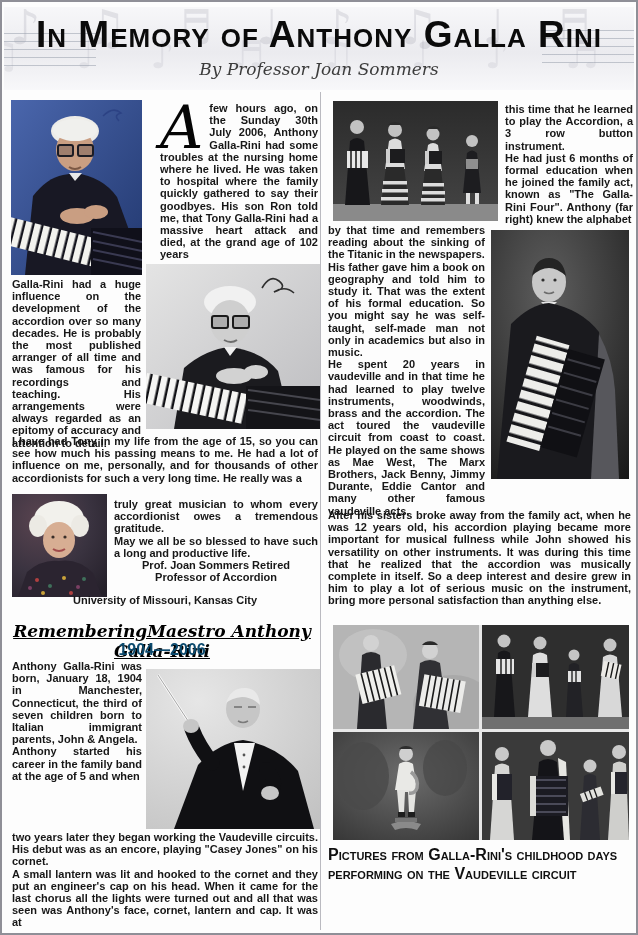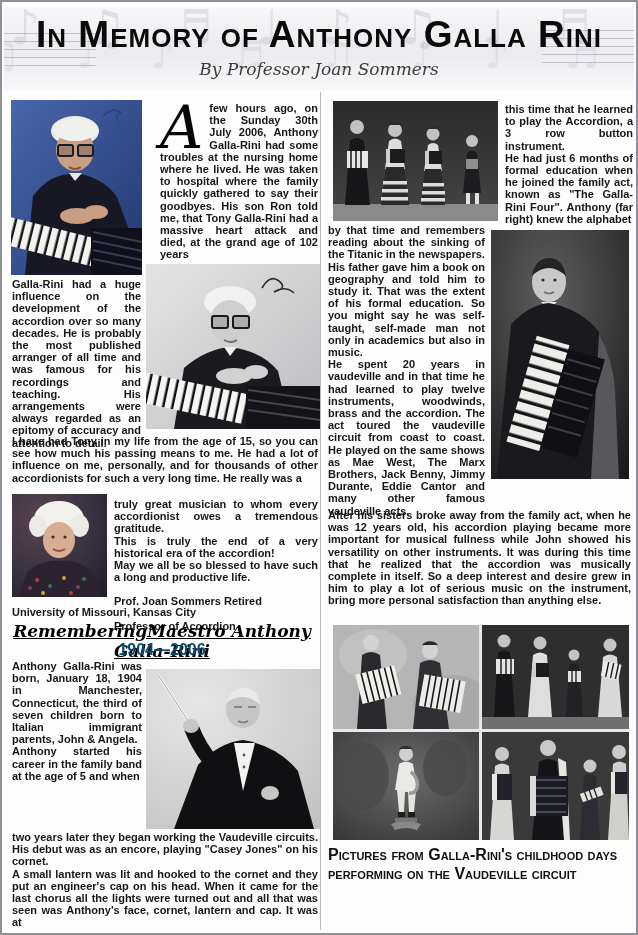--- a/index.html
+++ b/index.html
@@ -19,21 +19,21 @@
   .staff.right{right:0;top:23px;}
   .title{position:absolute;top:12px;left:0;width:100%;text-align:center;
         font-variant:small-caps;font-weight:bold;font-size:37px;letter-spacing:1px;color:#0b0b0b;}
   .byline{position:absolute;top:57px;left:0;width:100%;text-align:center;
         font-family:"DejaVu Serif",serif;font-style:italic;font-size:17px;color:#3c3c3c;}
   .vdivider{position:absolute;left:318px;top:90px;height:838px;width:1px;background:#babac0;}
   
   .txt{position:absolute;font-weight:bold;font-size:11px;line-height:12.2px;
         text-align:justify;color:#171717;}
   .txt p{margin:0;}
-  .txt p.left{text-align:left;margin-top:12px;}
+  .txt p.left{text-align:center;}
   .dropcap{float:left;font-family:"DejaVu Serif",serif;font-style:italic;font-weight:normal;
         font-size:60px;line-height:48px;height:46px;margin:1px 6px 0 0;color:#050505;}
   .script-head{position:absolute;left:4px;top:619px;width:312px;text-align:center;
         font-family:"DejaVu Serif",serif;font-weight:bold;font-style:italic;font-size:17px;color:#000;text-decoration:underline;}
   .years{position:absolute;left:4px;top:639px;width:312px;text-align:center;
         font-weight:bold;font-size:16px;color:#0c4a6e;}
   .courtesy{font-style:italic;}
   .caption{position:absolute;left:326px;top:843px;width:304px;text-align:left;
         font-variant:small-caps;font-weight:bold;font-size:16px;line-height:19px;color:#101010;}
   .photo{position:absolute;display:block;}
@@ -148,21 +148,20 @@
     <circle cx="52" cy="84" r="2" fill="#c9a23a"></circle>
       <circle cx="66" cy="93" r="2" fill="#7a3f63"></circle>
     <circle cx="31" cy="99" r="2" fill="#c9a23a"></circle>
       <circle cx="59" cy="99" r="2" fill="#b04040"></circle>
     <circle cx="72" cy="85" r="2" fill="#3f6f5a"></circle>
       <circle cx="18" cy="94" r="2" fill="#7a3f63"></circle>
   </svg>
 
   <div class="txt" style="left:112px;top:496px;width:204px">
     <p>truly great musician to whom every accordionist owes a tremendous gratitude.</p>
-    <p>This is truly the end of a very historical era of the accordion!</p>
     <p>May we all be so blessed to have such a long and productive life.</p>
     <p class="left">Prof. Joan Sommers Retired</p>
     <p class="left">Professor of Accordion</p>
   </div>
   <div class="txt" style="left:10px;top:592px;width:306px;text-align:left">
     <p class="left">University of Missouri, Kansas City</p>
   </div>
 
   <div class="script-head">RememberingMaestro Anthony Galla-Rini</div>
   <div class="years">1904—2006</div>

